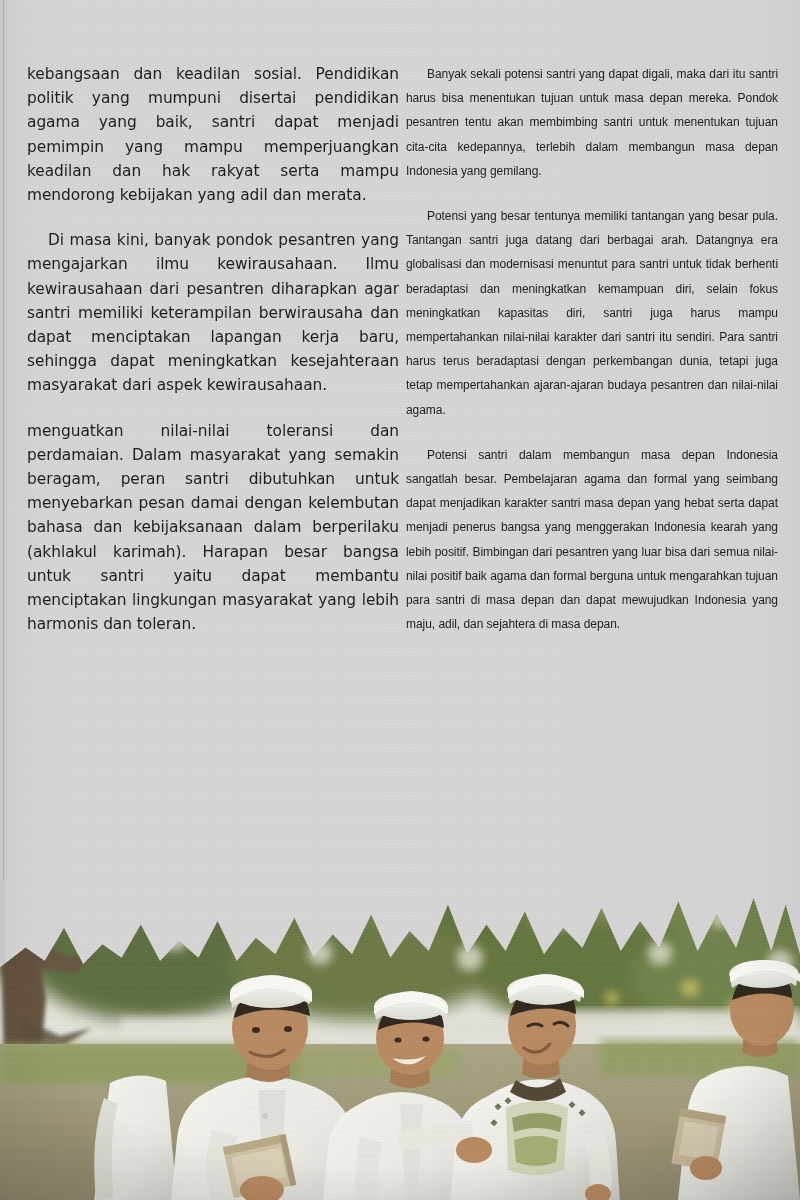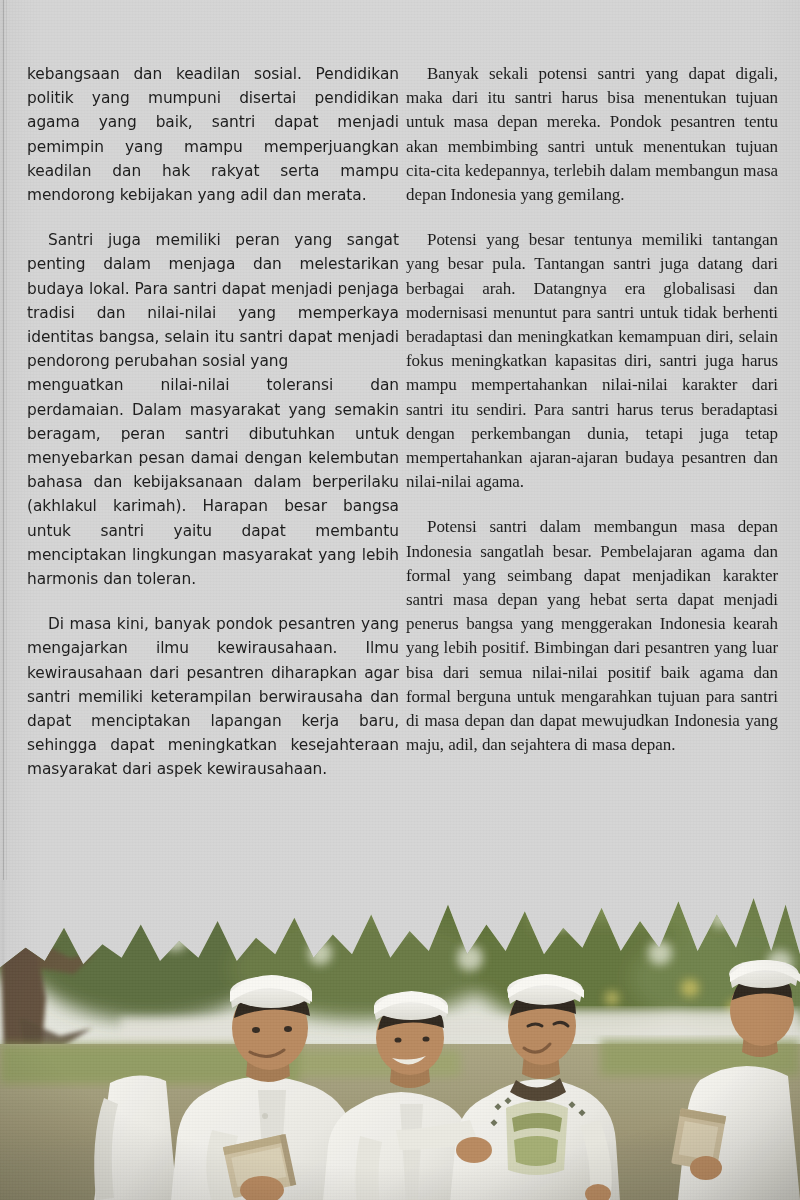--- a/index.html
+++ b/index.html
@@ -67,21 +67,21 @@
     color:#1b1b1b;
     font-size:16.2px;
     line-height:24.2px;
     letter-spacing:-0.05px;
     word-spacing:0px;
     margin-bottom:21px;
     hyphens:manual;
     -webkit-hyphens:manual;
   }
   #col-left .para  { font-family:"DejaVu Sans", sans-serif; font-size:15.4px; }
-  #col-right .para { font-family:Liberation Serif, serif; font-size:17px; }
+  #col-right .para { font-family:Liberation Sans, sans-serif; font-size:12px; }
 
   .para.indent { text-indent:21px; }
   .para:last-child { margin-bottom:16px; }
 
   
   #photo-wrap {
     position:absolute;
     left:0; bottom:0;
     width:800px; height:332px;
     z-index:4;
@@ -143,23 +143,22 @@
 
 <div id="page">
 
   <div id="binding"></div>
   <div id="binding2"></div>
 
   <div id="columns">
 
     <div class="column" id="col-left">
       <p class="para">kebangsaan dan keadilan sosial. Pendidikan politik yang mumpuni disertai pendidikan agama yang baik, santri dapat menjadi pemimpin yang mampu memperjuangkan keadilan dan hak rakyat serta mampu mendorong kebijakan yang adil dan merata.</p>
-      <p class="para indent" style="margin-bottom:0;">Santri juga memiliki peran yang sangat penting dalam menjaga dan melestarikan budaya lokal. Para santri dapat menjadi penjaga tradisi dan nilai-nilai yang memperkaya identitas bangsa, selain itu santri dapat menjadi pendorong perubahan sosial yang</p>
+      <p class="para indent">Di masa kini, banyak pondok pesantren yang mengajarkan ilmu kewirausahaan. Ilmu kewirausahaan dari pesantren diharapkan agar santri memiliki keterampilan berwirausaha dan dapat menciptakan lapangan kerja baru, sehingga dapat meningkatkan kesejahteraan masyarakat dari aspek kewirausahaan.</p>
       <p class="para">menguatkan nilai-nilai toleransi dan perdamaian. Dalam masyarakat yang semakin beragam, peran santri dibutuhkan untuk menyebarkan pesan damai dengan kelembutan bahasa dan kebijaksanaan dalam berperilaku (akhlakul karimah). Harapan besar bangsa untuk santri yaitu dapat membantu menciptakan lingkungan masyarakat yang lebih harmonis dan toleran.</p>
-      <p class="para indent">Di masa kini, banyak pondok pesantren yang mengajarkan ilmu kewirausahaan. Ilmu kewirausahaan dari pesantren diharapkan agar santri memiliki keterampilan berwirausaha dan dapat menciptakan lapangan kerja baru, sehingga dapat meningkatkan kesejahteraan masyarakat dari aspek kewirausahaan.</p>
     </div>
 
     <div class="column" id="col-right">
       <p class="para indent">Banyak sekali potensi santri yang dapat digali, maka dari itu santri harus bisa menentukan tujuan untuk masa depan mereka. Pondok pesantren tentu akan membimbing santri untuk menentukan tujuan cita-cita kedepannya, terlebih dalam membangun masa depan Indonesia yang gemilang.</p>
       <p class="para indent">Potensi yang besar tentunya memiliki tantangan yang besar pula. Tantangan santri juga datang dari berbagai arah. Datangnya era globalisasi dan modernisasi menuntut para santri untuk tidak berhenti beradaptasi dan meningkatkan kemampuan diri, selain fokus meningkatkan kapasitas diri, santri juga harus mampu mempertahankan nilai-nilai karakter dari santri itu sendiri. Para santri harus terus beradaptasi dengan perkembangan dunia, tetapi juga tetap mempertahankan ajaran-ajaran budaya pesantren dan nilai-nilai agama.</p>
       <p class="para indent">Potensi santri dalam membangun masa depan Indonesia sangatlah besar. Pembelajaran agama dan formal yang seimbang dapat menjadikan karakter santri masa depan yang hebat serta dapat menjadi penerus bangsa yang menggerakan Indonesia kearah yang lebih positif. Bimbingan dari pesantren yang luar bisa dari semua nilai-nilai positif baik agama dan formal berguna untuk mengarahkan tujuan para santri di masa depan dan dapat mewujudkan Indonesia yang maju, adil, dan sejahtera di masa depan.</p>
     </div>
 
   </div>
 

